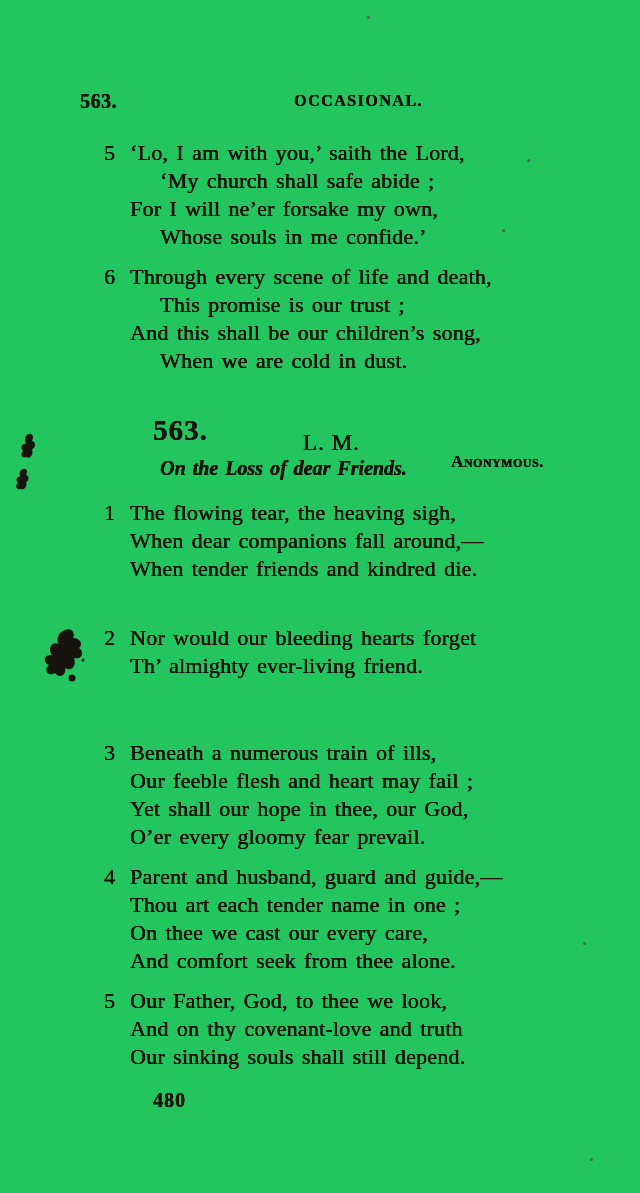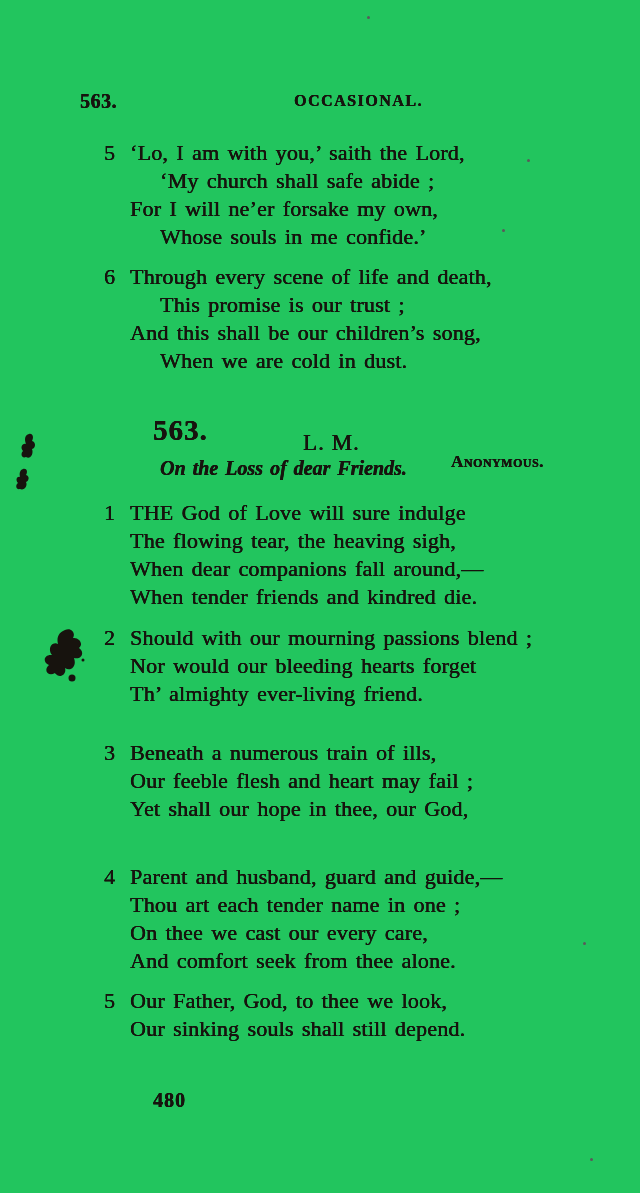--- a/index.html
+++ b/index.html
@@ -100,51 +100,51 @@
     <div class="line ind">When we are cold in dust.</div>
   </div>
 
   <span class="hymn-number ink">563.</span>
   <span class="hymn-meter ink">L. M.</span>
   <span class="hymn-author ink">Anonymous.</span>
   <div class="hymn-subtitle ink">On the Loss of dear Friends.</div>
 
   <div class="stanza ink" style="top:499px">
     <span class="vnum">1</span>
-    <div class="line">THE God of Love will sure indulge</div>
     <div class="line">The flowing tear, the heaving sigh,</div>
     <div class="line">When dear companions fall around,—</div>
     <div class="line">When tender friends and kindred die.</div>
   </div>
 
   <div class="stanza ink" style="top:624px">
     <span class="vnum">2</span>
-    <div class="line">Should with our mourning passions blend ;</div>
     <div class="line">Nor would our bleeding hearts forget</div>
     <div class="line">Th’ almighty ever-living friend.</div>
   </div>
 
   <div class="stanza ink" style="top:739px">
     <span class="vnum">3</span>
     <div class="line">Beneath a numerous train of ills,</div>
     <div class="line">Our feeble flesh and heart may fail ;</div>
     <div class="line">Yet shall our hope in thee, our God,</div>
+    <div class="line">O’er every gloomy fear prevail.</div>
   </div>
 
   <div class="stanza ink" style="top:863px">
     <span class="vnum">4</span>
     <div class="line">Parent and husband, guard and guide,—</div>
     <div class="line">Thou art each tender name in one ;</div>
     <div class="line">On thee we cast our every care,</div>
     <div class="line">And comfort seek from thee alone.</div>
   </div>
 
   <div class="stanza ink" style="top:987px">
     <span class="vnum">5</span>
     <div class="line">Our Father, God, to thee we look,</div>
+    <div class="line">And on thy covenant-love and truth</div>
     <div class="line">Our sinking souls shall still depend.</div>
   </div>
 
   <span class="page-number ink">480</span>
 
   <svg class="blot" style="left:20px; top:433px;" width="18" height="29" viewBox="0 0 18 29">
     <path d="M9 1 C13 0 14 5 12 8 C16 9 16 15 12 16 C14 21 10 27 6 24 C2 26 0 21 3 18 C0 15 2 10 6 11 C4 6 5 2 9 1 Z" fill="#17130e"></path>
   </svg>
   <svg class="blot" style="left:15px; top:468px;" width="16" height="25" viewBox="0 0 16 25">
     <path d="M8 1 C12 0 13 4 11 7 C15 8 14 13 11 14 C13 18 9 23 5 21 C1 22 0 17 3 15 C0 12 2 8 5 9 C4 5 5 2 8 1 Z" fill="#17130e"></path>

